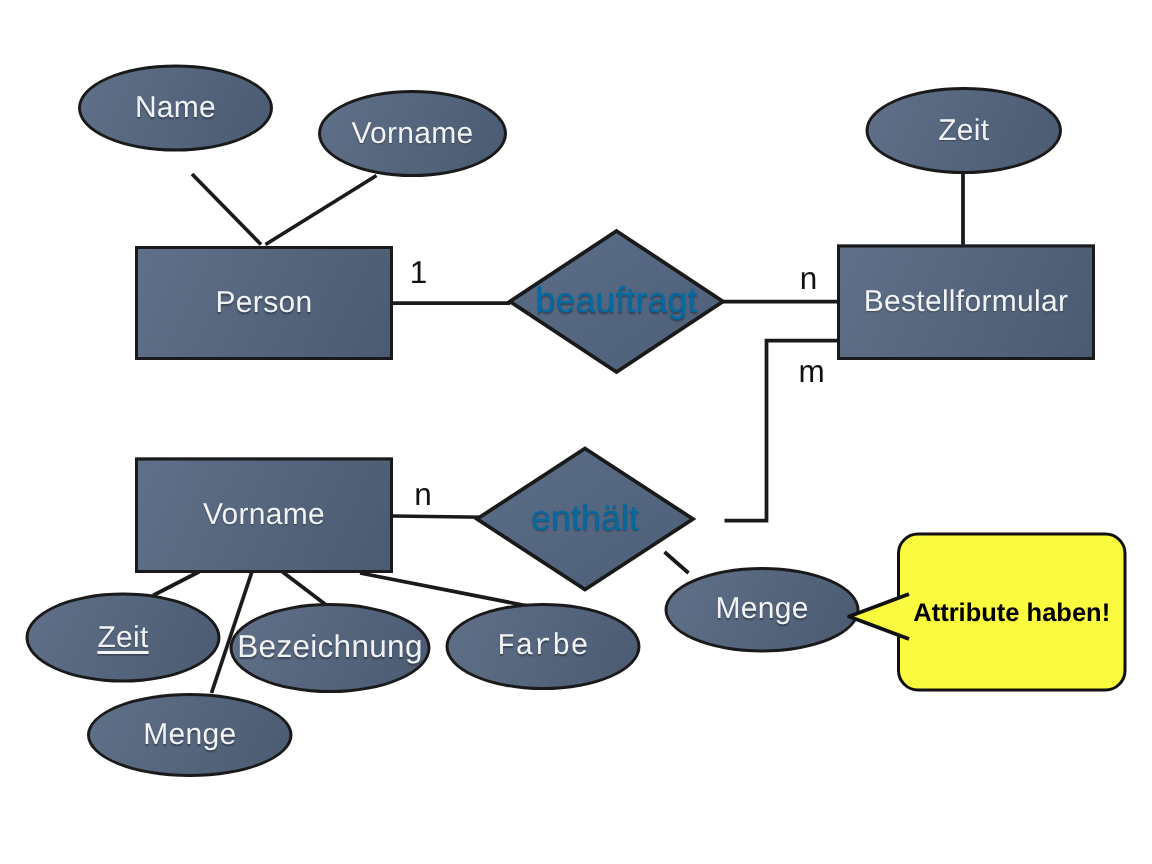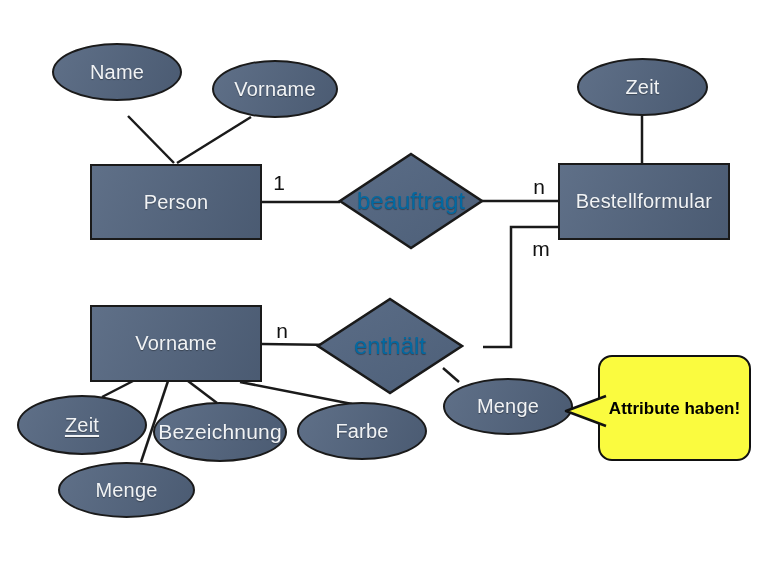--- a/index.html
+++ b/index.html
@@ -95,21 +95,21 @@
 </div>
 <div class="shape ellipse" style="left:577px;top:58px;width:131px;height:58px;">
   <span>Zeit</span>
 </div>
 <div class="shape ellipse" style="left:17px;top:395px;width:130px;height:60px;">
   <span class="underline">Zeit</span>
 </div>
 <div class="shape ellipse" style="left:153px;top:402px;width:134px;height:60px;">
   <span class="small-label">Bezeichnung</span>
 </div>
-<div class="shape ellipse" style="left:297px;top:402px;width:130px;height:58px;">
+<div class="shape ellipse" style="left:297px;top:402px;width:130px;height:58px;font-family:Liberation Mono, monospace;">
   <span>Farbe</span>
 </div>
 <div class="shape ellipse" style="left:58px;top:462px;width:137px;height:56px;">
   <span>Menge</span>
 </div>
 <div class="shape ellipse" style="left:443px;top:378px;width:130px;height:57px;">
   <span>Menge</span>
 </div>
 
 <div class="card" style="left:279px;top:182px;">1</div>

